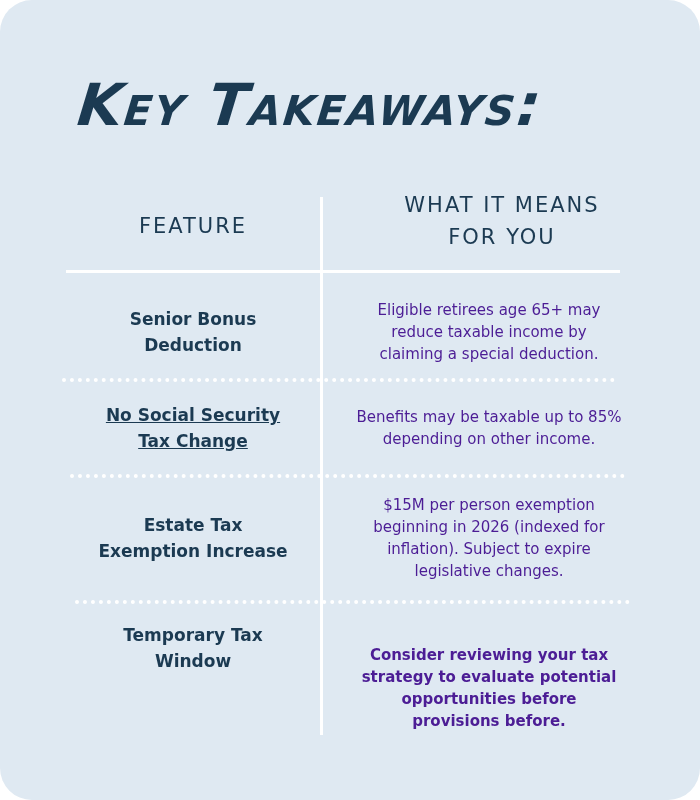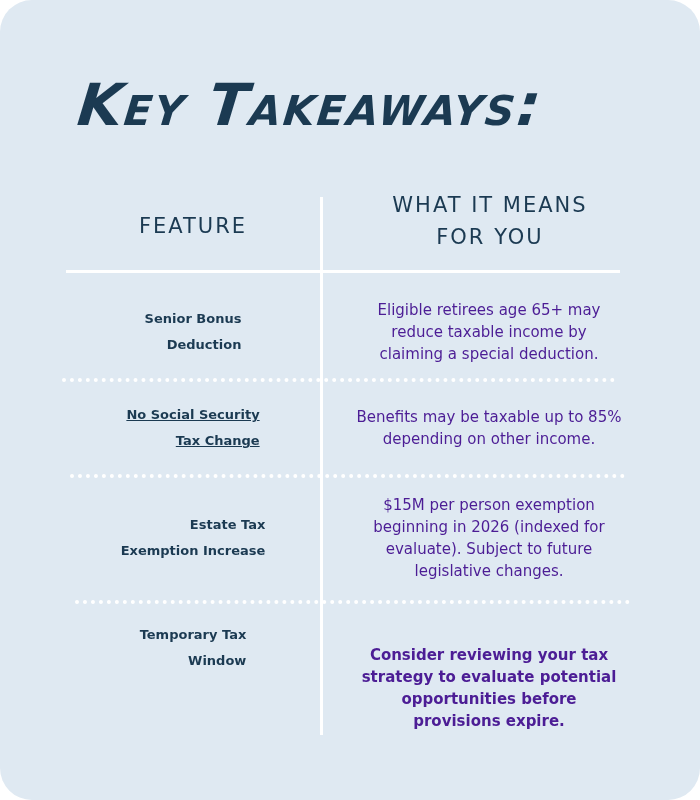--- a/index.html
+++ b/index.html
@@ -72,41 +72,40 @@
       letter-spacing: 2px;
       font-size: 21px;
       line-height: 32px;
     }
     .col-header.feature {
       left: 66px;
       width: 254px;
       top: 210px;
     }
     .col-header.means {
-      left: 323px;
+      left: 335px;
       width: 334px;
       top: 189px;
     }
 
     .cell {
       position: absolute;
       display: flex;
       align-items: center;
       justify-content: center;
       text-align: center;
       color: #1b3a52;
     }
     .cell.feature {
       left: 66px;
       width: 254px;
       font-family: "DejaVu Sans", sans-serif;
       font-weight: bold;
-      font-size: 13px;
+      font-size: 17px;
       line-height: 26px;
-      text-align: right;
     }
     .cell.means {
       left: 330px;
       width: 318px;
       font-family: "DejaVu Sans", sans-serif;
       font-weight: normal;
       font-size: 15px;
       line-height: 22px;
       color: #4c1d95;
     }
@@ -162,33 +161,33 @@
   <div class="cell feature" style="top:480px; height:116px;">
     <div>
       <div>Estate Tax</div>
       <div>Exemption Increase</div>
     </div>
   </div>
   <div class="cell means" style="top:480px; height:116px;">
     <div>
       <div>$15M per person exemption</div>
       <div>beginning in 2026 (indexed for</div>
-      <div>evaluate). Subject to future</div>
+      <div>inflation). Subject to expire</div>
       <div>legislative changes.</div>
     </div>
   </div>
 
   <div class="cell feature" style="top:590px; height:116px;">
     <div>
       <div>Temporary Tax</div>
       <div>Window</div>
     </div>
   </div>
   <div class="cell means" style="top:630px; height:116px;font-weight:bold;">
     <div>
       <div>Consider reviewing your tax</div>
       <div>strategy to evaluate potential</div>
       <div>opportunities before</div>
-      <div>provisions expire.</div>
+      <div>provisions before.</div>
     </div>
   </div>
 
 </div>
 
 </body></html>

